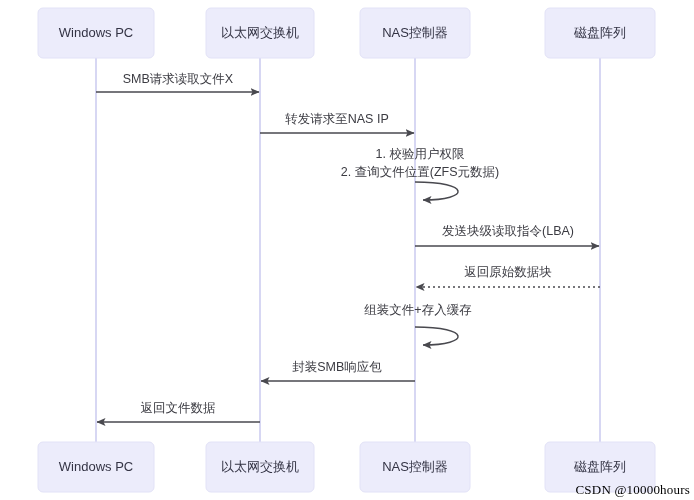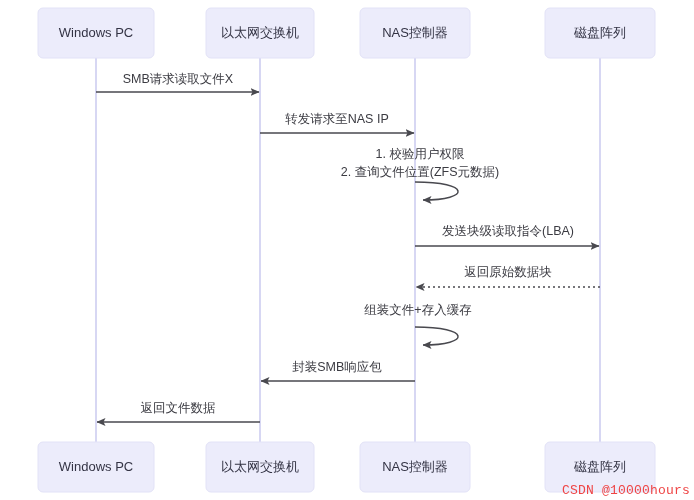--- a/index.html
+++ b/index.html
@@ -77,23 +77,23 @@
     font-size: 12.5px;
     fill: #3b3b42;
     text-anchor: middle;
     dominant-baseline: middle;
   }
 
   .watermark {
     position: absolute;
     right: 4px;
     bottom: 2px;
-    font-family: Liberation Mono, monospace;
+    font-family: Liberation Serif, serif;
     font-size: 13px;
-    color: #ef4444;
+    color: #000000;
     letter-spacing: 0.2px;
     white-space: nowrap;
     user-select: none;
   }
 </style>
 </head>
 <body>
 
 <div id="diagram-root">
 

